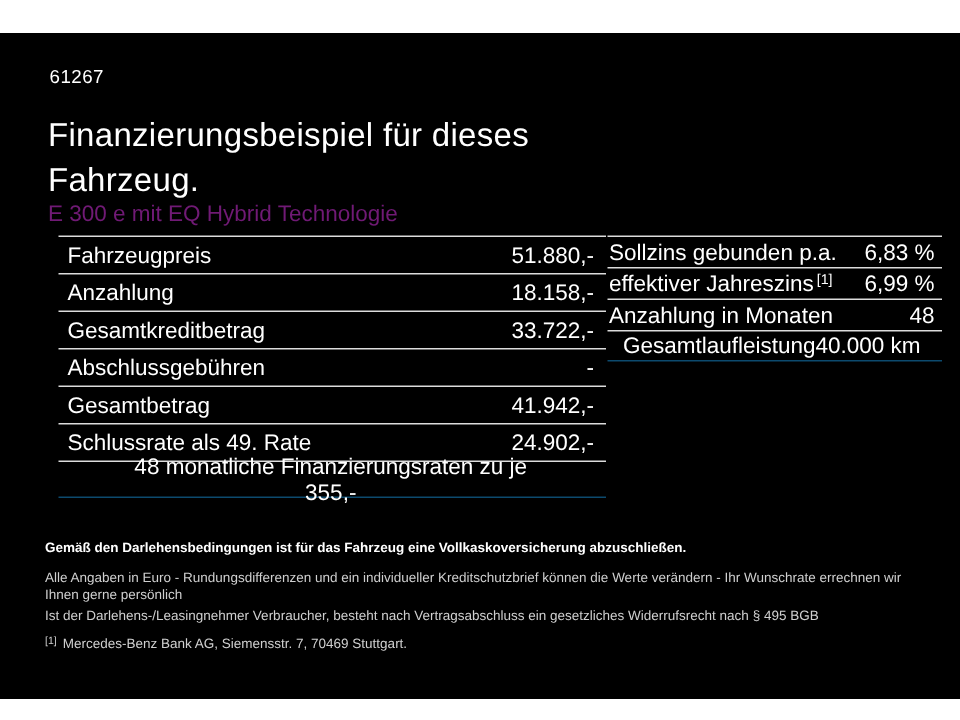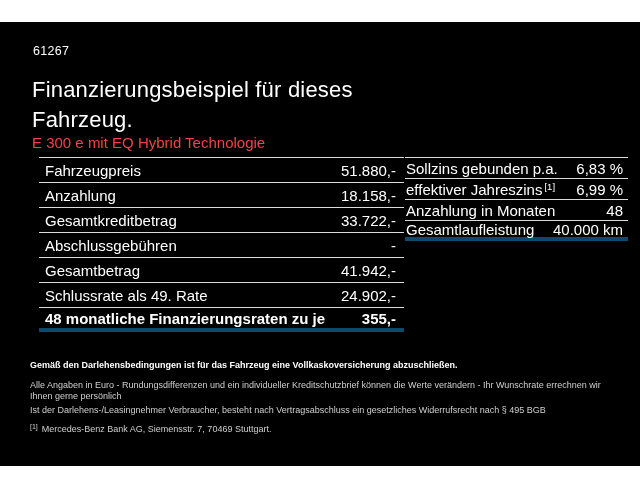--- a/index.html
+++ b/index.html
@@ -13,33 +13,33 @@
   .bar{position:absolute;left:0;width:640px;background:#ffffff;}
   .bar.top{top:0;height:22px;}
   .bar.bottom{bottom:0;height:14px;}
 
   .refnum{position:absolute;left:33px;top:44px;color:#ffffff;font-size:12.5px;letter-spacing:.3px;}
   .title{
     position:absolute;left:32px;top:60px;width:560px;
     color:#ffffff;font-size:22px;line-height:30px;font-weight:400;
     white-space:pre-line;letter-spacing:.2px;
   }
-  .subtitle{position:absolute;left:32px;top:134px;color:#ef4444;font-size:15px;}
+  .subtitle{position:absolute;left:32px;top:134px;color:#701a75;font-size:15px;}
 
   .ftable{position:absolute;color:#ffffff;font-size:15px;}
   .ftable.left{left:27px;top:157px;width:365px;margin-left:12px;}
   .ftable.right{left:405px;top:157px;width:223px;}
   .frow{
     display:flex;justify-content:space-between;align-items:center;
     border-top:1px solid #dcdcdc;box-sizing:border-box;
   }
   .ftable.left  .frow{height:25px;padding:0 8px 0 6px;}
   .ftable.right .frow{height:21px;padding:0 5px 0 1px;}
-  .ftable .frow:last-child{border-bottom:4px solid #0c4a6e;}
-  .frow.bold{font-weight:700;}
+  .ftable .frow:last-child{border-bottom:1px solid #0c4a6e;justify-content:center;}
+  .frow.bold{font-weight:400;flex-direction:column;}
   .flabel{white-space:nowrap;}
   .fvalue{white-space:nowrap;text-align:right;}
   .fsup{font-size:9.5px;position:relative;top:-5px;margin-left:2px;}
 
   .fineprint{position:absolute;left:30px;top:360px;width:585px;color:#cfcfcf;font-size:9px;line-height:11px;}
   .fineprint .strong{color:#ffffff;font-weight:700;margin:0 0 9px 0;}
   .fineprint p{margin:0 0 3px 0;}
   .fineprint p.gap{margin:0 0 8px 0;}
   .footnote{margin:0;}
   .fnmark{font-size:7px;position:relative;top:-3px;margin-right:4px;}

